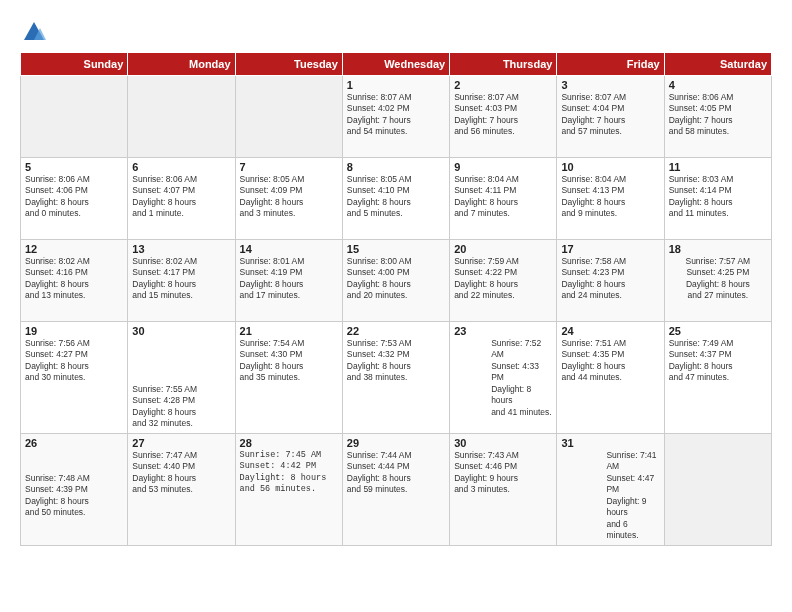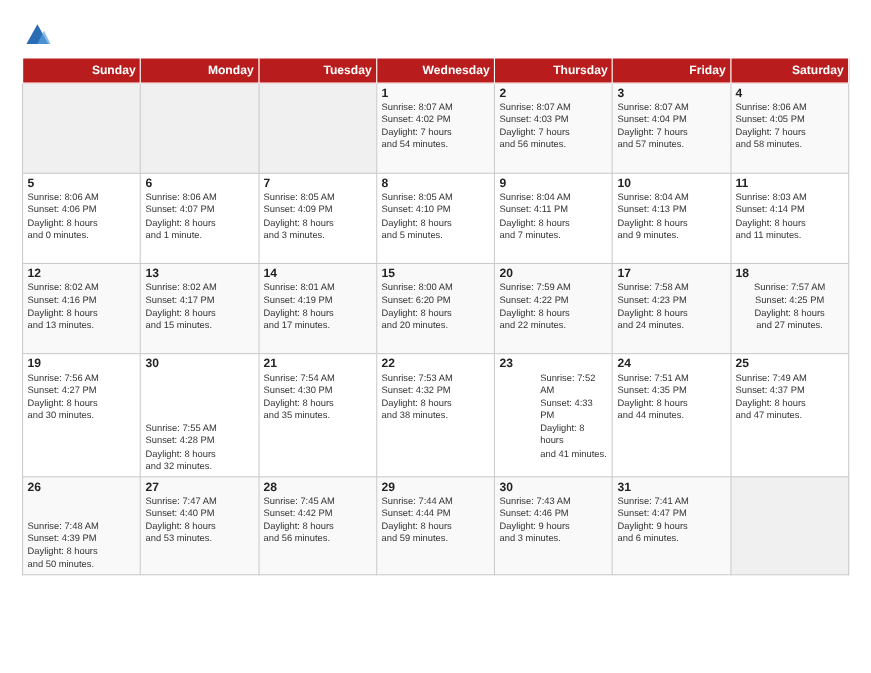--- a/index.html
+++ b/index.html
@@ -236,21 +236,21 @@
           <td>
             <span class="day-number">14</span>
             <div class="day-info" style="white-space: pre-line;">Sunrise: 8:01 AM
 Sunset: 4:19 PM
 Daylight: 8 hours
 and 17 minutes.</div>
           </td>
           <td>
             <span class="day-number">15</span>
             <div class="day-info" style="white-space: pre-line;">Sunrise: 8:00 AM
-Sunset: 6:20 PM
+Sunset: 4:00 PM
 Daylight: 8 hours
 and 20 minutes.</div>
           </td>
           <td>
             <span class="day-number">20</span>
             <div class="day-info" style="white-space: pre-line;">Sunrise: 7:59 AM
 Sunset: 4:22 PM
 Daylight: 8 hours
 and 22 minutes.</div>
           </td>
@@ -330,42 +330,42 @@
           </td>
           <td>
             <span class="day-number">27</span>
             <div class="day-info" style="white-space: pre-line;">Sunrise: 7:47 AM
 Sunset: 4:40 PM
 Daylight: 8 hours
 and 53 minutes.</div>
           </td>
           <td>
             <span class="day-number">28</span>
-            <div class="day-info" style="white-space: pre-line;">Sunrise: 7:45 AM
+            <div class="day-info" style="white-space: pre-line; font-family: Liberation Mono, monospace;">Sunrise: 7:45 AM
 Sunset: 4:42 PM
 Daylight: 8 hours
 and 56 minutes.</div>
           </td>
           <td>
             <span class="day-number">29</span>
             <div class="day-info" style="white-space: pre-line;">Sunrise: 7:44 AM
 Sunset: 4:44 PM
 Daylight: 8 hours
 and 59 minutes.</div>
           </td>
           <td>
             <span class="day-number">30</span>
             <div class="day-info" style="white-space: pre-line;">Sunrise: 7:43 AM
 Sunset: 4:46 PM
 Daylight: 9 hours
 and 3 minutes.</div>
           </td>
           <td>
             <span class="day-number">31</span>
-            <div class="day-info" style="white-space: pre-line;">Sunrise: 7:41 AM
+            <div class="day-info" style="white-space: pre-line; margin-left: 45px;">Sunrise: 7:41 AM
 Sunset: 4:47 PM
 Daylight: 9 hours
 and 6 minutes.</div>
           </td>
           <td class="empty-cell"></td>
         </tr>
       </tbody>
   </table>
 </div>
 

